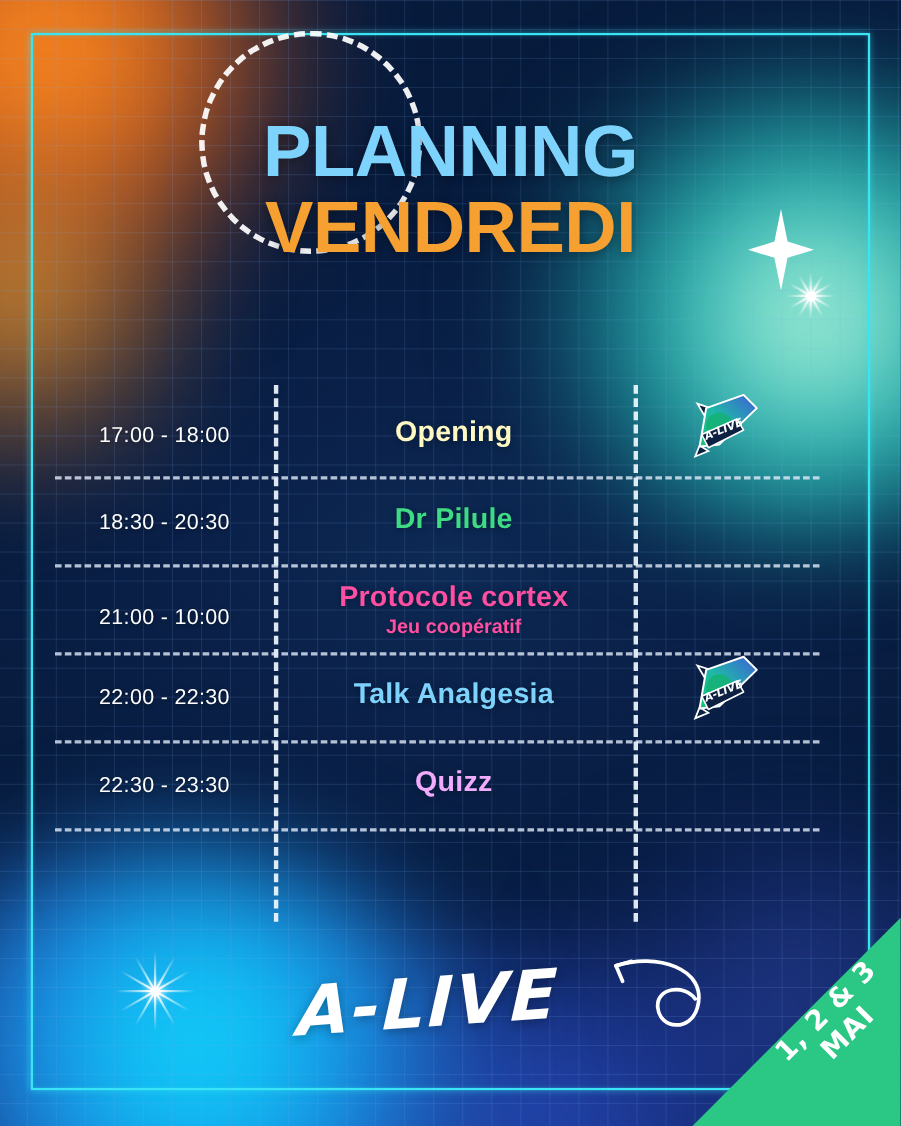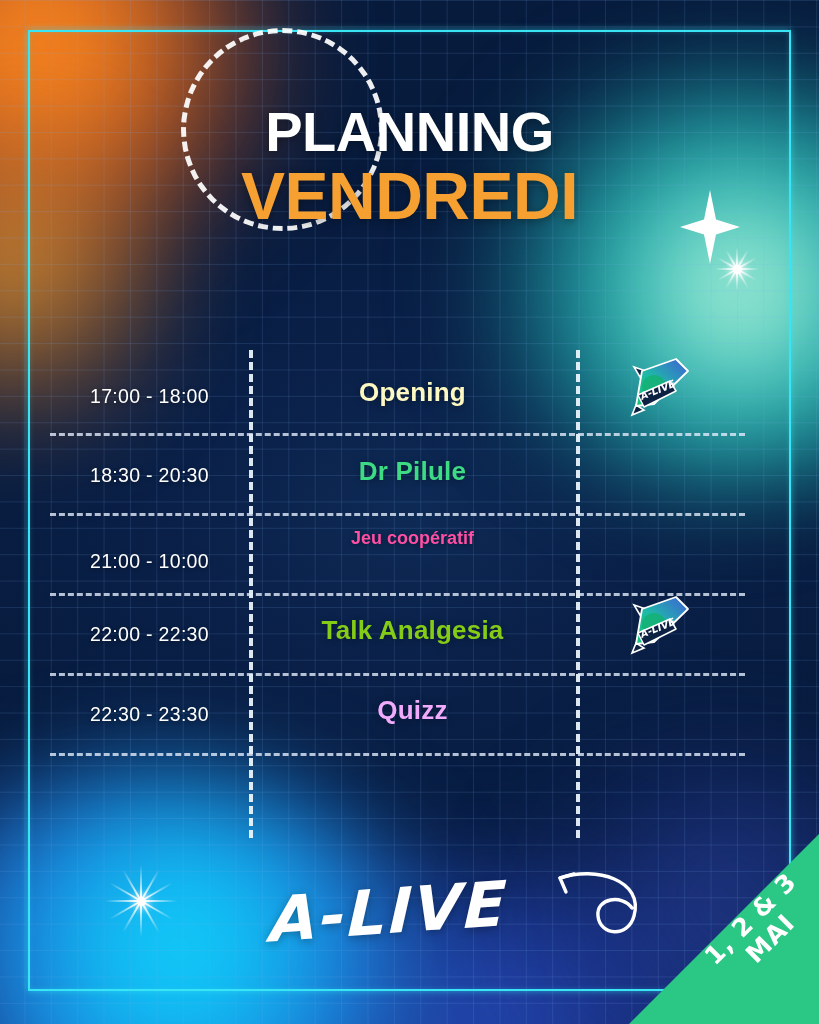--- a/index.html
+++ b/index.html
@@ -105,22 +105,22 @@
   }
   .burst-sm{ right:60px; top:247px; width:44px; height:44px; }
   .burst-lg{ left:105px; top:865px; width:72px; height:72px; }
 
   
   .header{
     position:absolute; left:0; right:0; top:104px;
     text-align:center;
   }
   .t-planning{
-    font-size:56px; font-weight:bold; letter-spacing:-0.5px;
-    color:#ffffff; line-height:1.0;
+    font-size:66px; font-weight:bold; letter-spacing:-0.5px;
+    color:#7dd3fc; line-height:1.0;
     text-shadow:0 2px 10px rgba(0,0,0,.35);
   }
   .t-vendredi{
     font-size:66px; font-weight:bold; letter-spacing:-0.5px;
     color:#f5a030; line-height:1.12;
     text-shadow:0 2px 10px rgba(0,0,0,.35);
   }
 
   
   .schedule{ position:absolute; left:0; top:0; width:819px; height:1024px; }
@@ -286,29 +286,30 @@
       <div class="cell-time">18:30 - 20:30</div>
       <div class="cell-title" style="top:-8px">
         <div class="ev-title" style="color:#3ddc84">Dr Pilule</div>
       </div>
       <div class="cell-badge"></div>
     </div>
 
     <div class="row" style="top:542px">
       <div class="cell-time" style="top:8px">21:00 - 10:00</div>
       <div class="cell-title" style="top:-15px">
+        <div class="ev-title" style="color:#ff4fa3">Protocole cortex</div>
         <div class="ev-sub" style="color:#ff4fa3">Jeu coopératif</div>
       </div>
       <div class="cell-badge"></div>
     </div>
 
     <div class="row" style="top:623px">
       <div class="cell-time">22:00 - 22:30</div>
       <div class="cell-title" style="top:-8px">
-        <div class="ev-title" style="color:#84cc16">Talk Analgesia</div>
+        <div class="ev-title" style="color:#7dd3fc">Talk Analgesia</div>
       </div>
       <div class="cell-badge" style="top:-28px">
         <span class="rocket">
           <svg viewBox="0 0 62 60" width="62" height="60">
             <defs>
               <linearGradient id="rg2" x1="0" y1="1" x2="1" y2="0">
                 <stop offset="0%" stop-color="#17c27a"></stop>
                 <stop offset="45%" stop-color="#1fb9a8"></stop>
                 <stop offset="100%" stop-color="#3f5fd8"></stop>
               </linearGradient>

